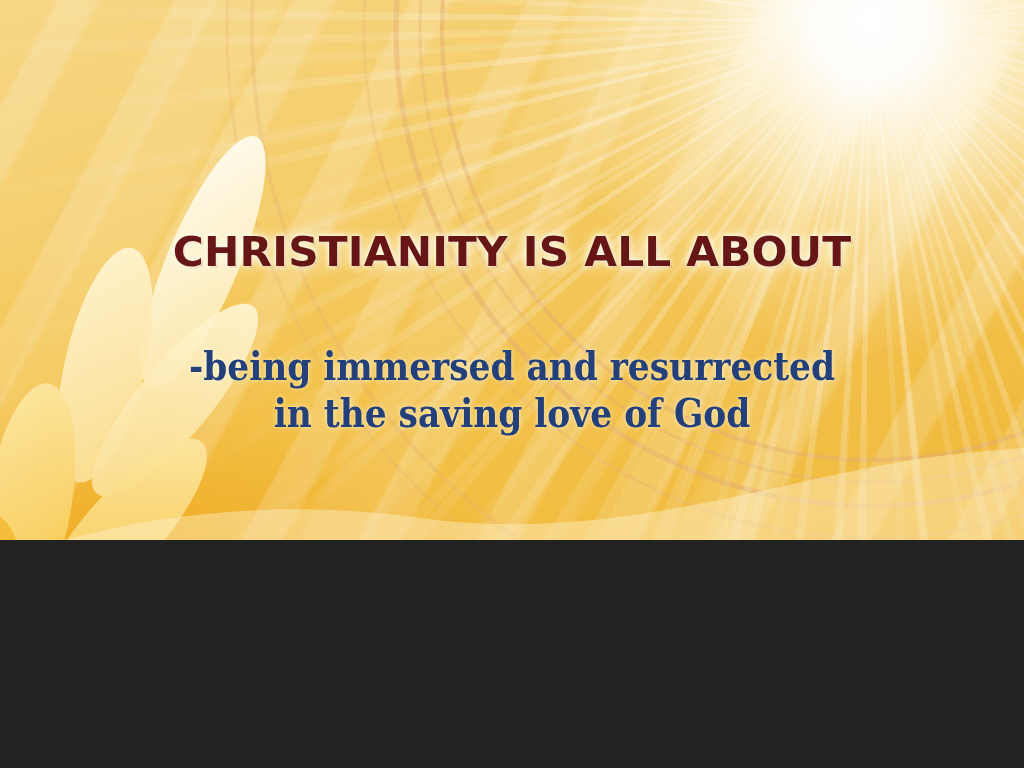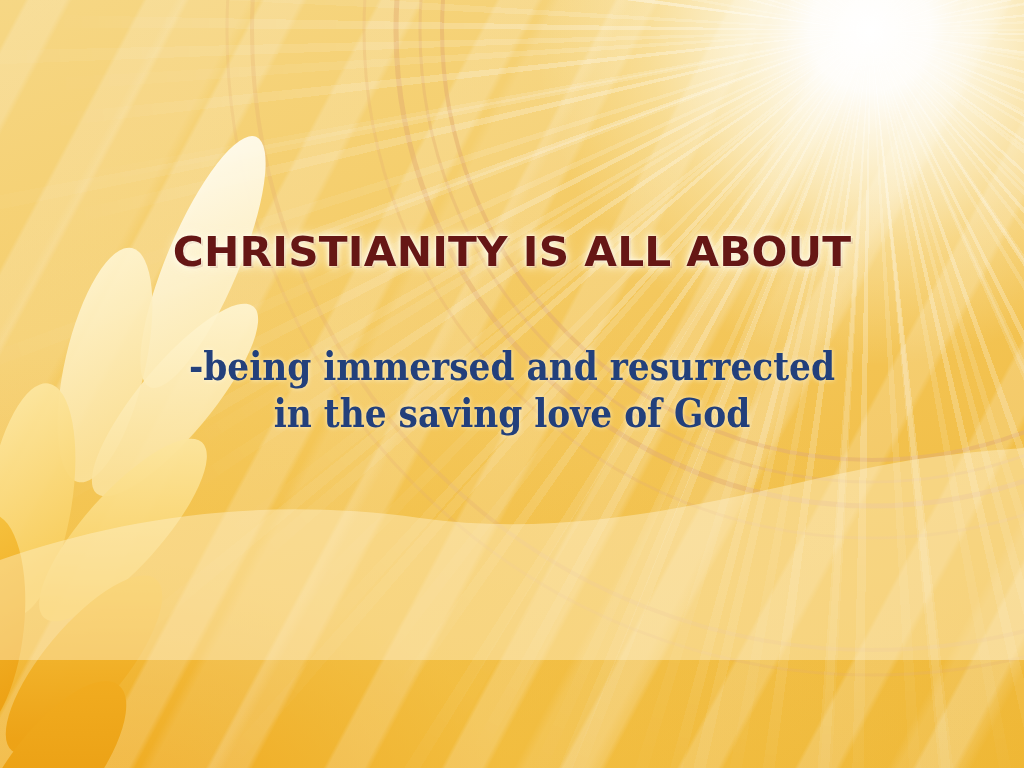--- a/index.html
+++ b/index.html
@@ -1,21 +1,21 @@
 <!DOCTYPE html>
 <html><head>
 <meta charset="utf-8">
 <title>Slide</title>
 <style>
   html,body{margin:0;padding:0;background:#222;}
   *{box-sizing:border-box;}
 
   .slide{
     position:relative;
-    width:1024px;height:768px;
+    width:1024px;height:540px;
     overflow:hidden;
     font-family:"Liberation Sans", sans-serif;
     background:#86efac;
   }
 
   
   .bg-base{
     position:absolute;inset:0;
     background:
       linear-gradient(160deg,#F6D785 0%,#F5CE6C 30%,#F3C352 60%,#EFB734 100%);

